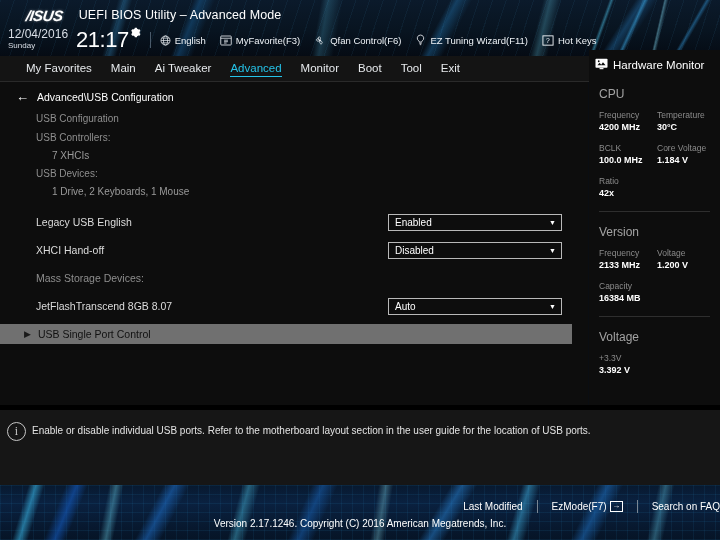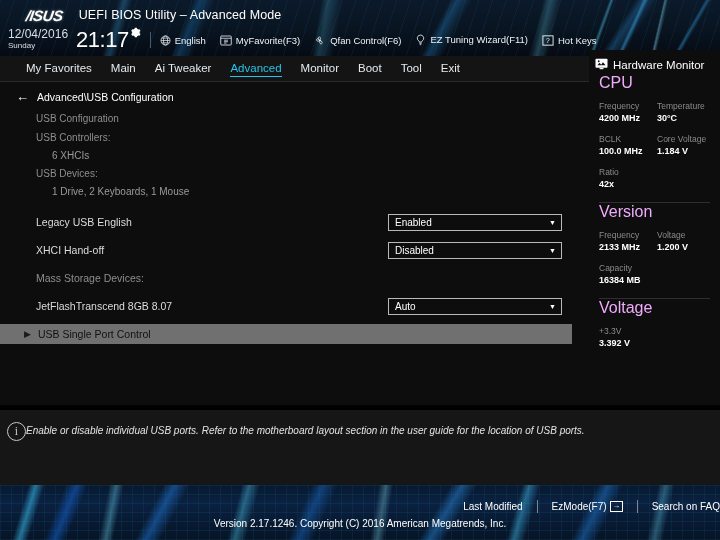--- a/index.html
+++ b/index.html
@@ -79,21 +79,21 @@
   .meta-row {
     position:absolute; left:0; top:25px; height:30px;
     display:flex; align-items:center;
   }
   .datetime { margin-left:8px; display:flex; flex-direction:column; line-height:10px; }
   .dt-date { color:#d8dee6; font-size:12px; }
   .dt-day  { color:#d8dee6; font-size:8px; margin-top:2px; }
   .clock { margin-left:8px; color:#fff; font-size:22px; font-weight:300; line-height:24px; letter-spacing:-.5px; }
   .gear { margin-left:1px; color:#fff; font-size:11px; align-self:flex-start; margin-top:2px; }
   .vsep { width:1px; height:16px; background:#4a5a6a; margin:0 9px; }
-  .hitem { display:flex; align-items:flex-start; color:#eef2f6; font-size:9.5px; margin-right:14px; }
+  .hitem { display:flex; align-items:flex-end; color:#eef2f6; font-size:9.5px; margin-right:14px; }
   .hitem .ic { margin-right:4px; display:inline-flex; align-items:center; }
 
   
   .tabbar {
     position:absolute; left:0; top:56px; width:720px; height:25px;
     background:#141414; display:flex; align-items:center;
   }
   .tab {
     color:#e6e9ec; font-size:11.5px; padding:0 0 2px 0; margin-right:19px;
     position:relative; white-space:nowrap;
@@ -139,40 +139,40 @@
   .row-sel .arr { color:#1a1a1a; font-size:9px; margin-left:24px; margin-right:7px; }
   .row-sel .lbl { color:#111111; font-size:10.5px; }
 
   
   .sidebar {
     position:absolute; left:589px; top:50px; width:131px; height:355px;
     background:#0d0d0d; padding:0 0 0 0;
   }
   .hw-head { display:flex; align-items:center; padding:6px 0 0 6px; }
   .hw-head .lbl { color:#ffffff; font-size:11.5px; margin-left:5px; }
-  .hw-sec-title { color:#f0abfc; font-size:16px; padding-left:10px; }
+  .hw-sec-title { color:#a3a3a3; font-size:12px; padding-left:10px; margin-top:13px; }
   .hw-grid { display:flex; padding-left:10px; margin-top:9px; }
   .hw-col { width:58px; }
   .hw-k { color:#8b8b8b; font-size:8.5px; line-height:11px; }
   .hw-v { color:#ffffff; font-size:9px; font-weight:bold; line-height:13px; }
   .hw-div { height:1px; background:#2e2e2e; margin:11px 10px 0 10px; }
 
   
   .help-sep { position:absolute; left:0; top:405px; width:720px; height:5px; background:#000; }
   .helpbar {
     position:absolute; left:0; top:410px; width:720px; height:75px;
     background:#161616; display:flex; align-items:flex-start;
   }
   .help-icon {
     width:19px; height:19px; border:1.3px solid #c7c7c7; border-radius:50%;
     color:#c7c7c7; font-size:12px; font-family:"Liberation Serif", serif;
     display:flex; align-items:center; justify-content:center;
     margin:12px 0 0 7px; flex:none;
   }
-  .help-text { color:#e3e3e3; font-size:10px; margin:14px 0 0 0; line-height:13px;font-style:italic; }
+  .help-text { color:#e3e3e3; font-size:10px; margin:14px 0 0 6px; line-height:13px; }
 
   
   .footer-links {
     position:absolute; right:0; top:495px; width:720px; height:22px;
     display:flex; align-items:center; justify-content:flex-end;
   }
   .flink { color:#ffffff; font-size:10px; display:flex; align-items:center; }
   .fsep { width:1px; height:13px; background:#7a8794; margin:0 14px; }
   .ez-box {
     display:inline-flex; align-items:center; justify-content:center;
@@ -291,21 +291,21 @@
     <div class="crumb">
       <span class="crumb-arrow">←</span>
       <span class="crumb-text">Advanced\USB Configuration</span>
     </div>
 
     <div style="height:10px"></div>
     <div class="info-line">USB Configuration</div>
     <div style="height:8px"></div>
     <div class="info-line">USB Controllers:</div>
     <div style="height:7px"></div>
-    <div class="info-sub">6 XHCIs</div>
+    <div class="info-sub">7 XHCIs</div>
     <div style="height:7px"></div>
     <div class="info-line">USB Devices:</div>
     <div style="height:7px"></div>
     <div class="info-sub">1 Drive, 2 Keyboards, 1 Mouse</div>
 
     <div style="height:11px"></div>
 
     <div class="row">
       <span class="row-label">Legacy USB English</span>
       <div class="dropdown">

